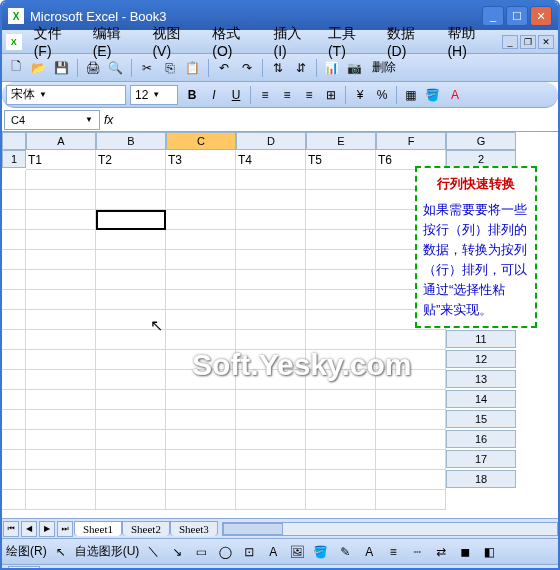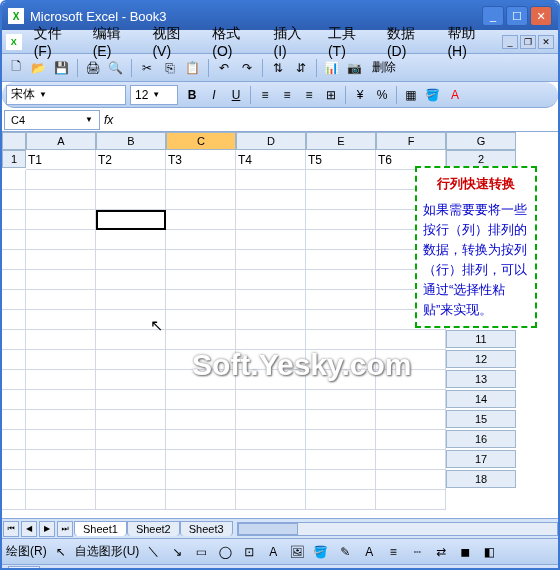--- a/index.html
+++ b/index.html
@@ -34,21 +34,21 @@
 .corner { background: #e4ecf7; }
 .cell { border-right: 1px solid #d0d7e5; border-bottom: 1px solid #d0d7e5; height: 20px; padding: 0 2px; font-size: 12px; display: flex; align-items: center; }
 .cell.active { border: 2px solid #000; position: relative; z-index: 2; }
 .tipbox { position: absolute; right: 21px; top: 34px; width: 122px; border: 2px dashed #0a0; background: #fff; padding: 6px; font-size: 13px; line-height: 20px; }
 .tipbox .ttl { color: #c00; font-weight: bold; text-align: center; margin-bottom: 6px; }
 .tipbox .body { color: #00c; }
 .watermark { position: absolute; left: 190px; top: 216px; font-size: 30px; font-family: Arial; color: #fff; text-shadow: 0 0 3px #888, 1px 1px 2px #666; font-weight: bold; user-select: none; pointer-events: none; }
 .cursor { position: absolute; left: 148px; top: 184px; font-size: 16px; color: #000; pointer-events: none; }
 .tabsbar { background: #d6e4fa; height: 20px; display: flex; align-items: center; border-top: 1px solid #8aa8d8; font-size: 11px; }
 .navbtn { width: 16px; height: 16px; border: 1px solid #8aa8d8; background: #e4ecf7; display: flex; align-items: center; justify-content: center; font-size: 8px; cursor: pointer; margin: 0 1px; }
-.tab { background: #fff; border: 1px solid #8aa8d8; border-bottom: none; padding: 1px 8px; font-family: Liberation Sans, sans-serif; cursor: pointer; border-radius: 0 0 4px 4px; }
+.tab { background: #fff; border: 1px solid #8aa8d8; border-bottom: none; padding: 1px 8px; font-family: Liberation Serif, serif; cursor: pointer; border-radius: 0 0 4px 4px; }
 .tab.inactive { background: #e4ecf7; }
 .scroll { flex: 1; background: #e4ecf7; height: 14px; border: 1px solid #8aa8d8; margin-left: 4px; position: relative; }
 .thumb { position: absolute; left: 0; width: 60px; height: 100%; background: #c8d8f0; border: 1px solid #8aa8d8; }
 .drawbar { background: linear-gradient(to bottom, #d6e4fa, #b8d0f0); height: 26px; display: flex; align-items: center; padding: 8px 4px; gap: 4px; border-top: 1px solid #8aa8d8; font-size: 12px; }
 .statusbar { background: linear-gradient(to bottom, #d6e4fa, #b8d0f0); height: 22px; display: flex; align-items: center; padding: 0 6px; font-size: 11px; border-top: 1px solid #8aa8d8; }
 .statusbar .ime { background: #e8f0fc; border: 1px solid #8aa8d8; padding: 1px 4px; margin-right: 4px; }
 .statusbar .r { margin-left: auto; }
 </style>
 </head>
 <body>

